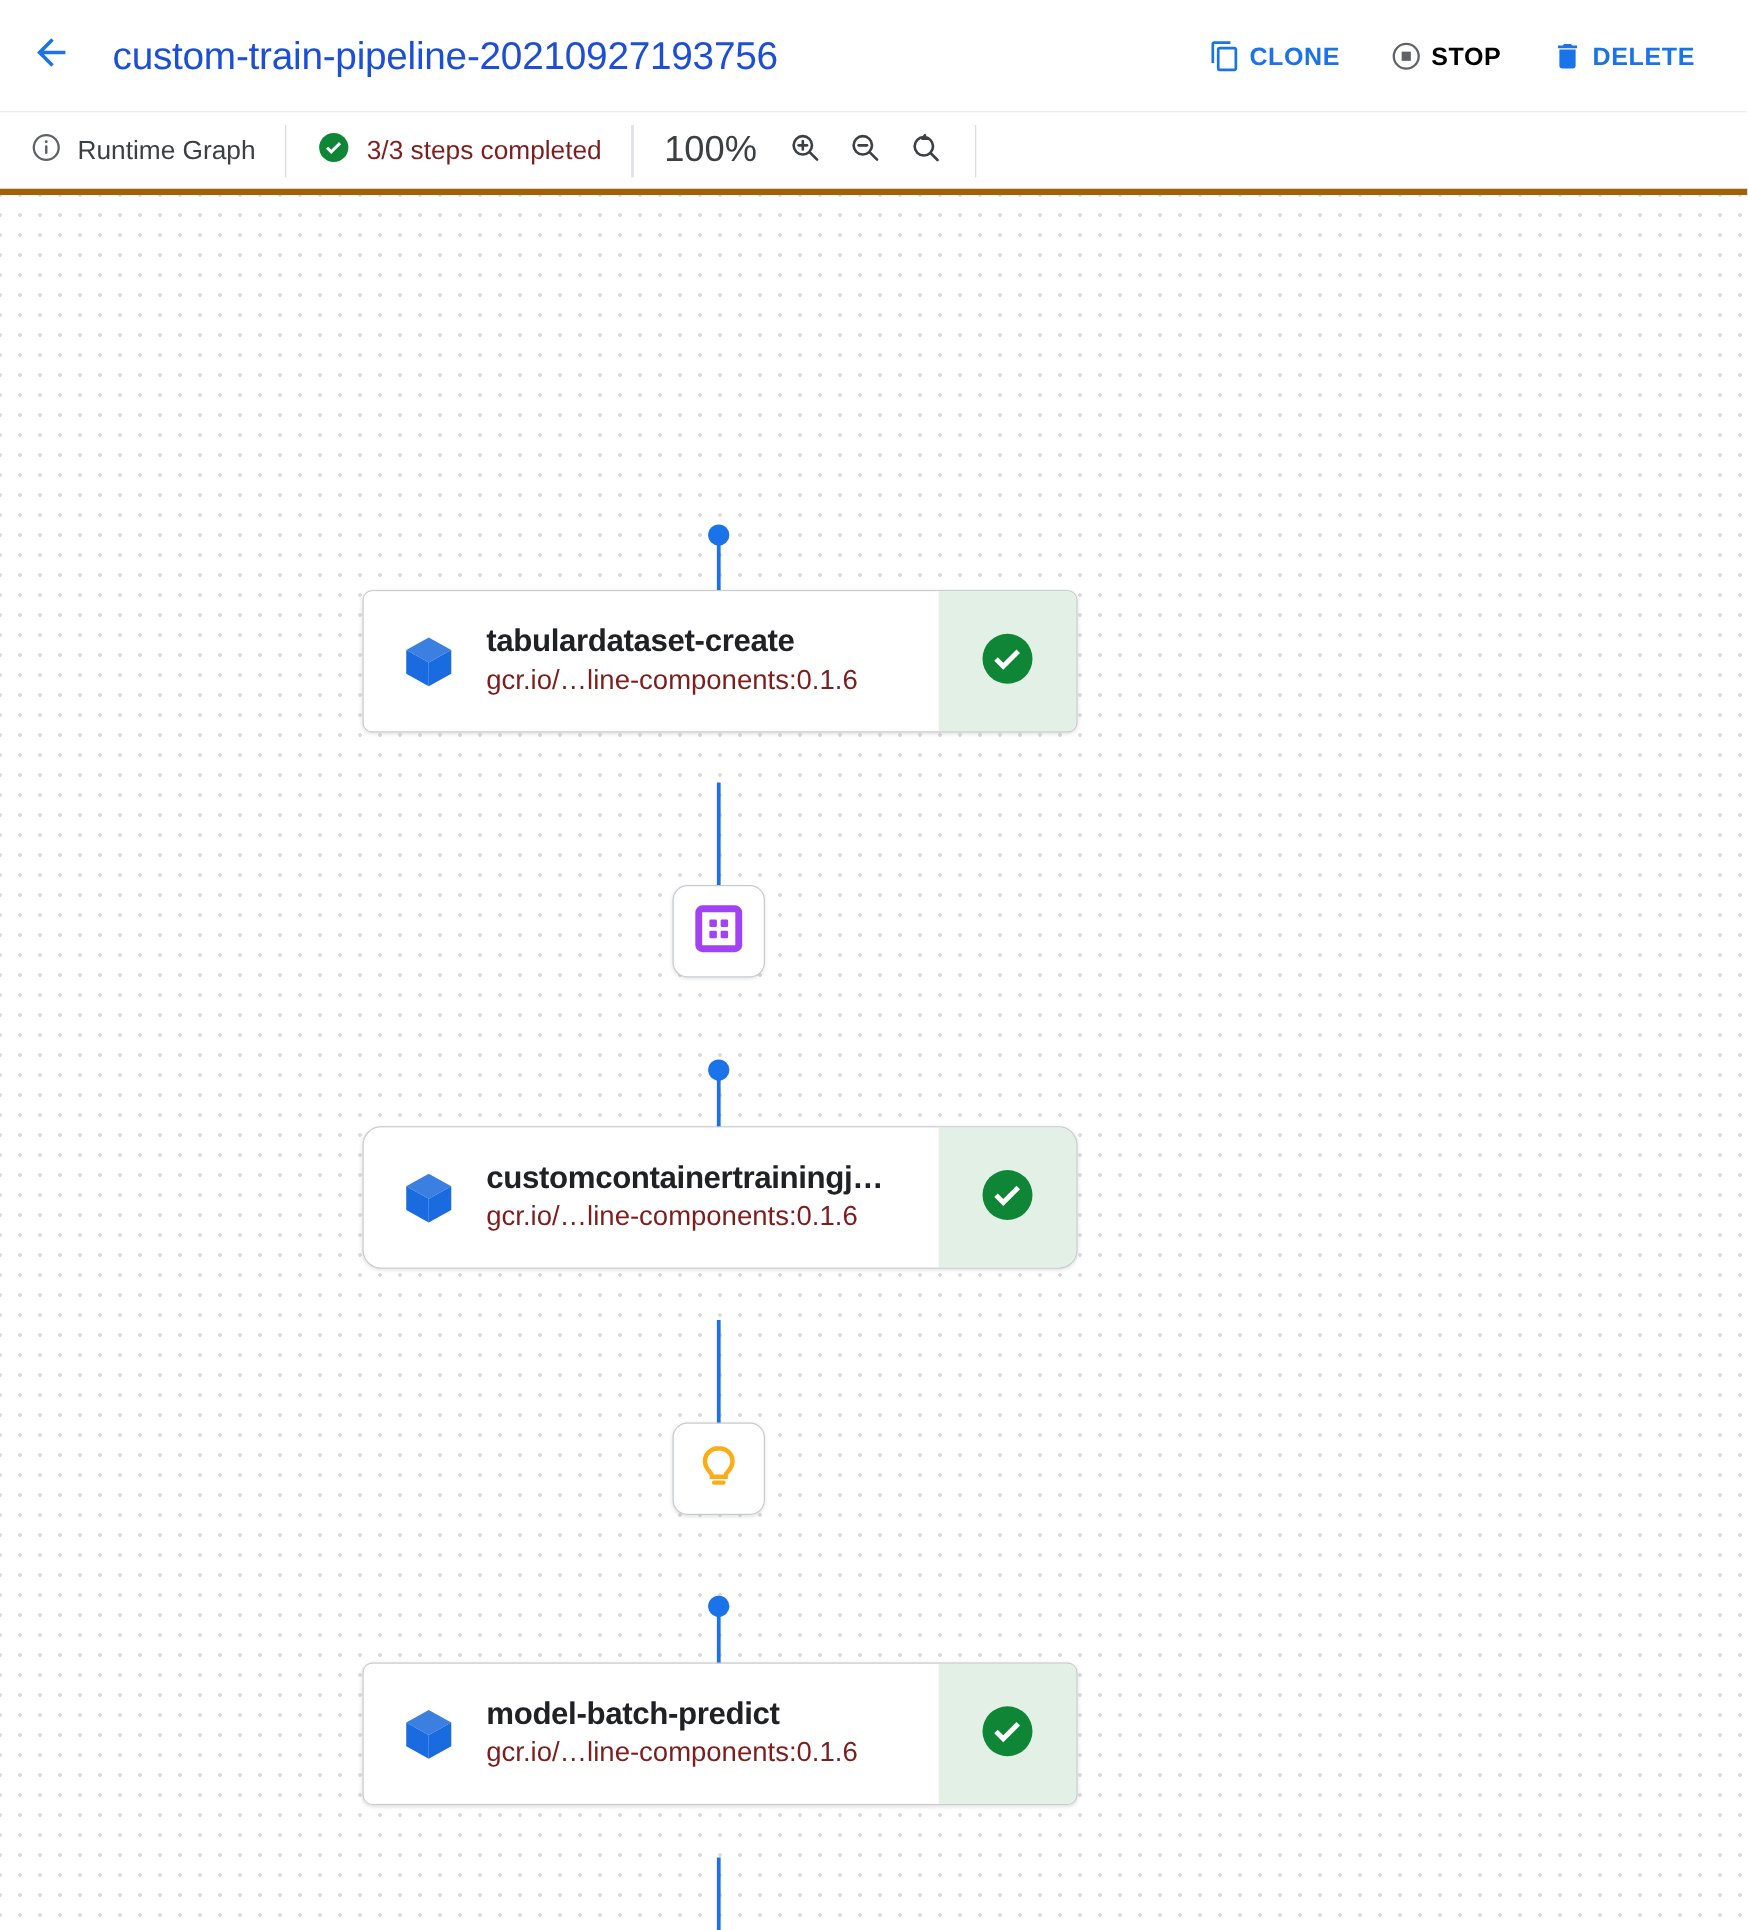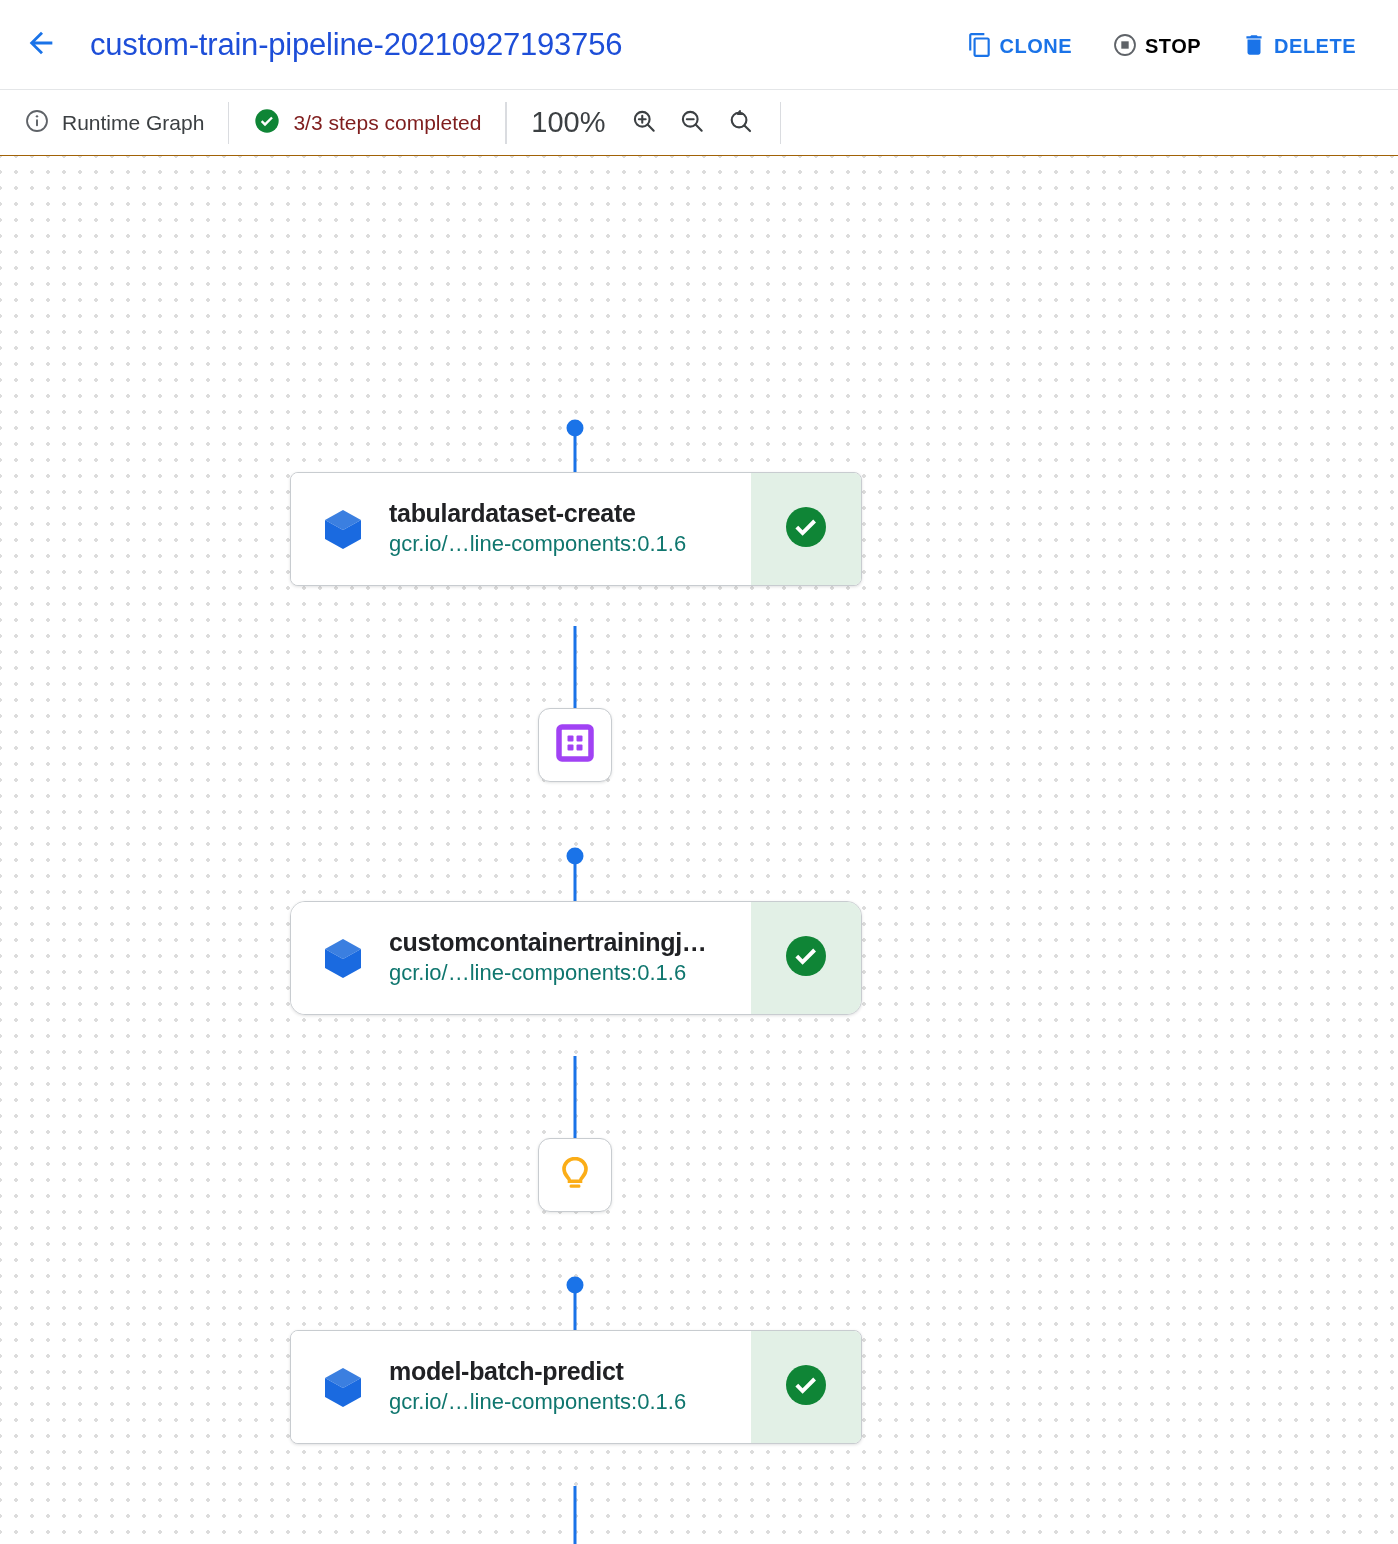--- a/index.html
+++ b/index.html
@@ -63,21 +63,21 @@
   .hdr-btn .ico { display: flex; align-items: center; }
 
   
   .toolbar {
     position: relative;
     height: 66px;
     background: #ffffff;
     display: flex;
     align-items: center;
     padding: 0 18px;
-    border-bottom: 1px solid #a16207;
+    border-bottom: 5px solid #a16207;
   }
   .tb-group {
     display: flex;
     align-items: center;
     height: 100%;
     padding: 0 24px;
   }
   .tb-group:first-child { padding-left: 6px; }
   .tb-sep {
     width: 1px;
@@ -182,21 +182,21 @@
     font-weight: 700;
     color: #202124;
     letter-spacing: -0.3px;
     white-space: nowrap;
     overflow: hidden;
     text-overflow: ellipsis;
     line-height: 1.18;
   }
   .node-sub {
     font-size: 22px;
-    color: #0f766e;
+    color: #7f1d1d;
     white-space: nowrap;
     line-height: 1.3;
     margin-top: 2px;
   }
   .node-status {
     flex: 0 0 110px;
     background: #e2f0e6;
     display: flex;
     align-items: center;
     justify-content: center;

